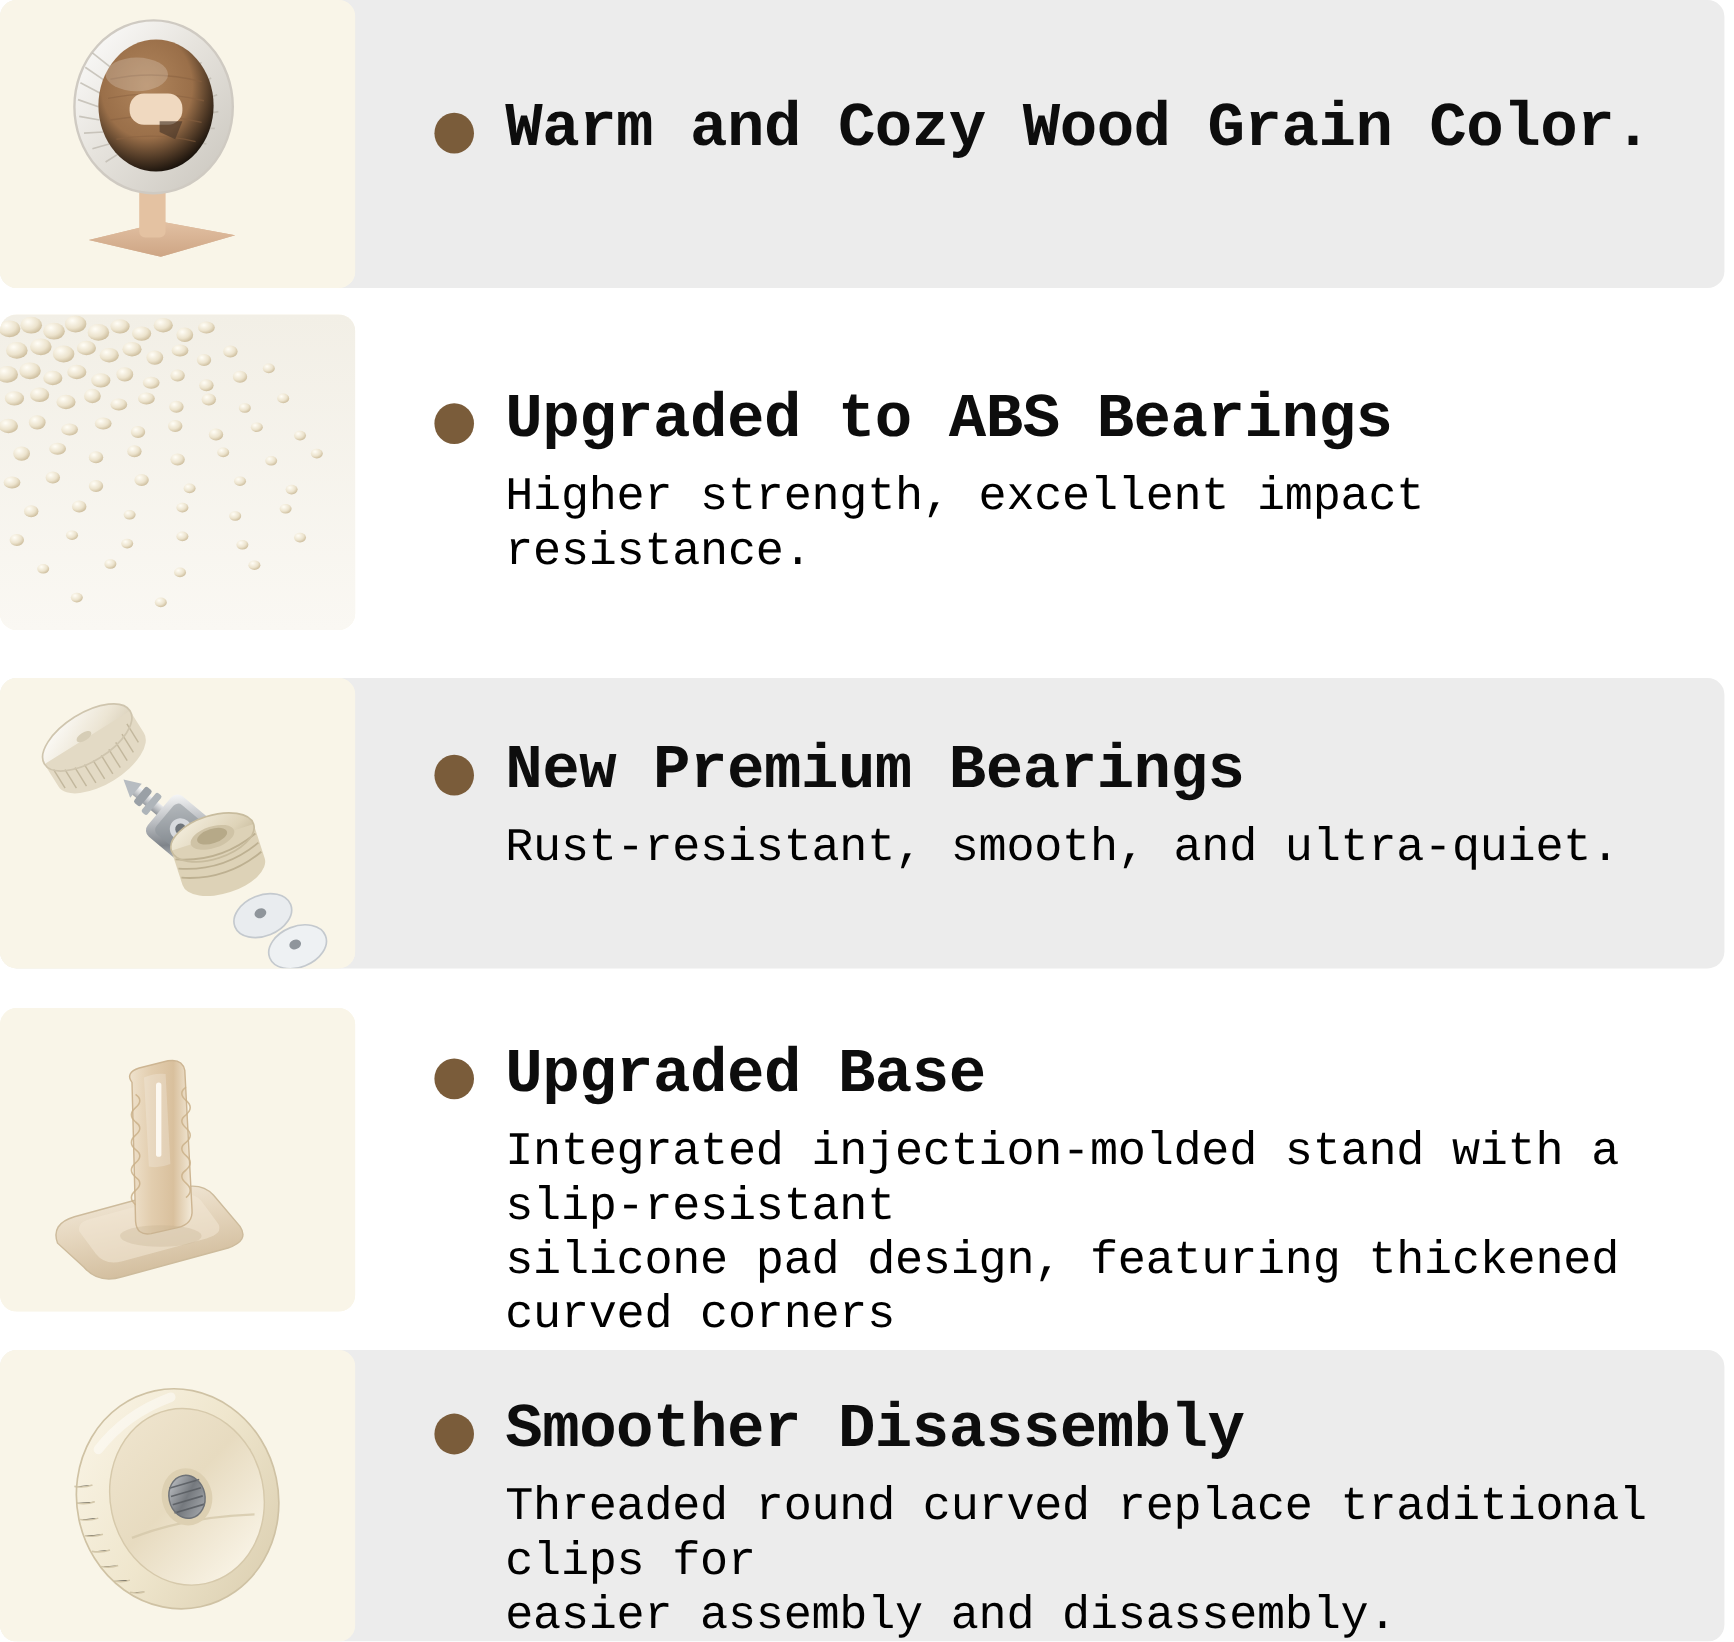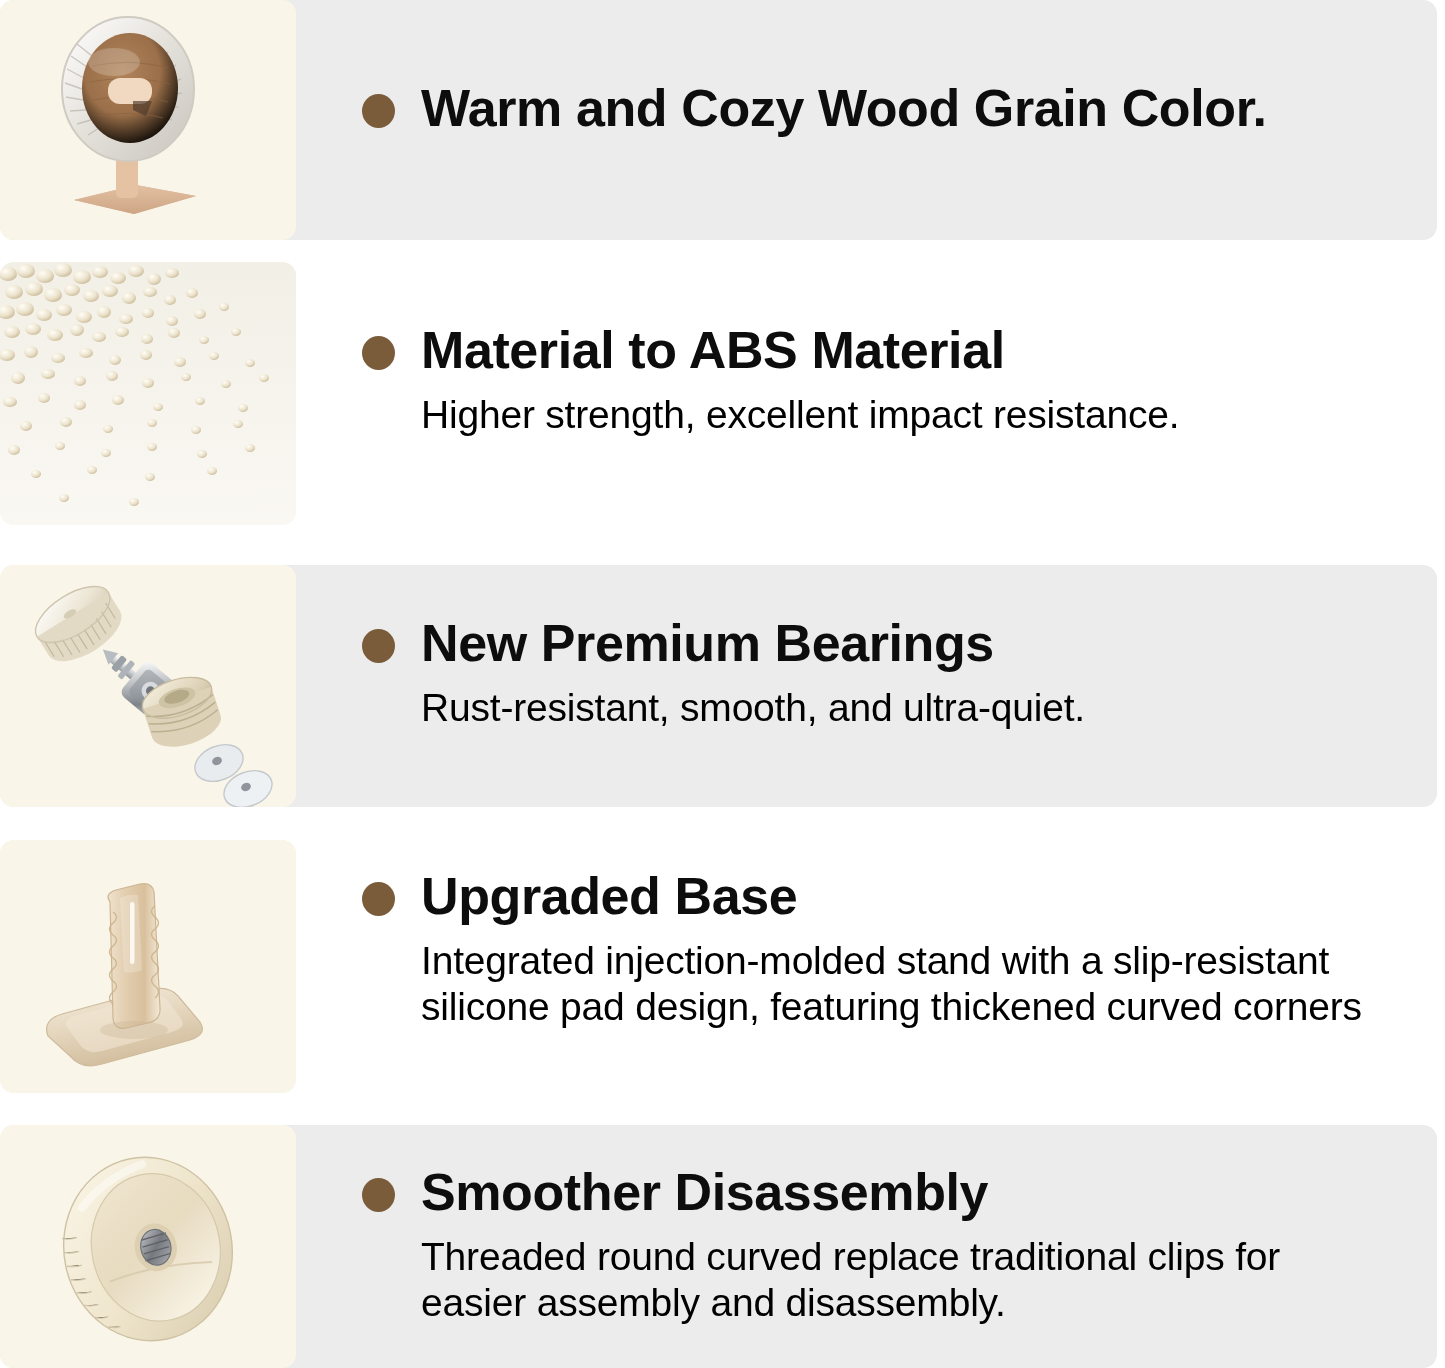--- a/index.html
+++ b/index.html
@@ -12,20 +12,21 @@
     height: 1368px;
     font-family: "Liberation Sans", sans-serif;
     overflow: hidden;
     position: relative;
   }
 
   .feature-list {
     position: relative;
     width: 1159px;
     height: 1368px;
+    font-family: Liberation Mono, monospace;
   }
 
   
   .feature-row {
     position: absolute;
     left: 0;
     width: 1445px;
     display: block;
   }
 
@@ -298,21 +299,21 @@
             <ellipse cx="212" cy="209" rx="5" ry="4"></ellipse>
           <ellipse cx="64" cy="236" rx="5" ry="4"></ellipse>
             <ellipse cx="134" cy="240" rx="5" ry="4"></ellipse>
         </g>
       </svg>
     </div>
 
     <div class="row-text">
       <div class="head-line">
         <span class="bullet"></span>
-        <span class="headline">Material to ABS Material</span>
+        <span class="headline">Upgraded to ABS Bearings</span>
       </div>
       <div class="subline">
         <span class="ln">Higher strength, excellent impact resistance.</span>
       </div>
     </div>
   </div>
 
   <div class="feature-row" id="row-2">
     <div class="row-band"></div>
 

